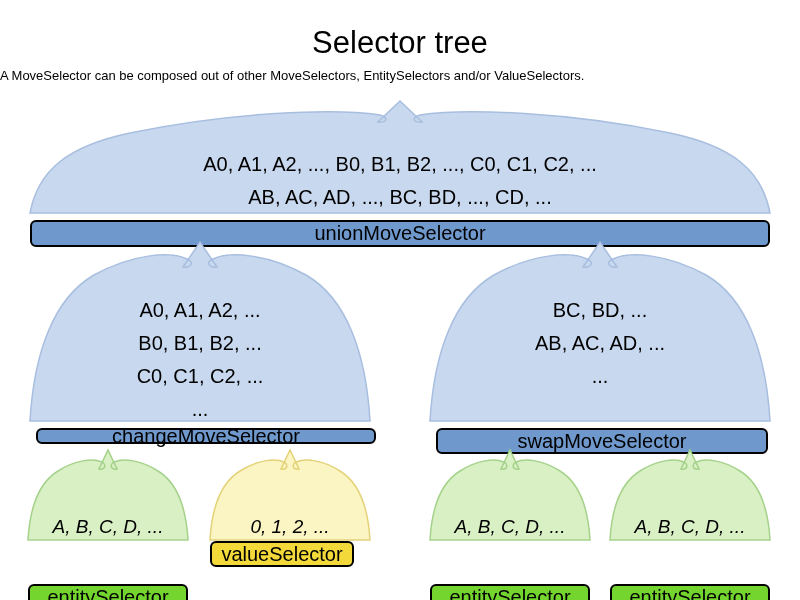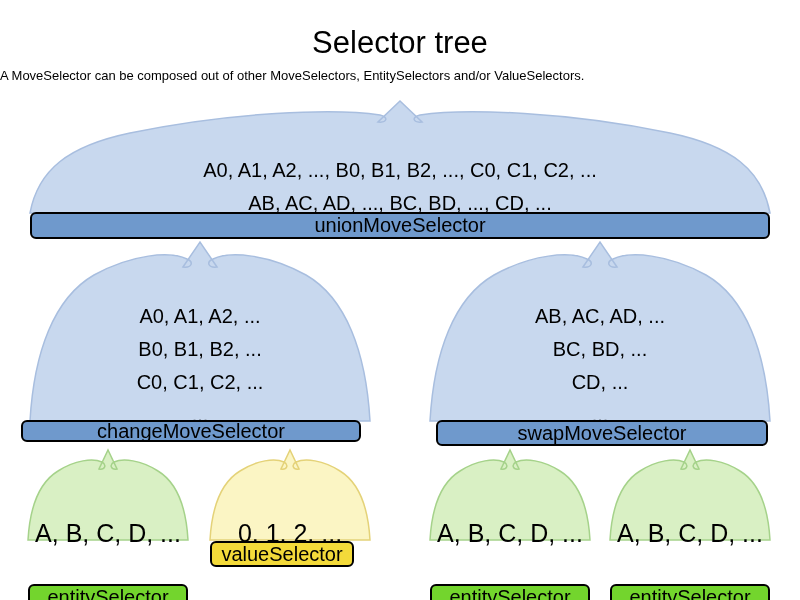--- a/index.html
+++ b/index.html
@@ -20,29 +20,29 @@
   }
   .subtitle{
     position:absolute;left:0;top:68px;width:800px;text-align:left;
     font-size:13px;line-height:16px;color:var(--text);
   }
   svg.cloud{position:absolute;overflow:visible;}
   .c-blue{fill:var(--blue-fill);stroke:var(--blue-stroke);stroke-width:1.5;}
   .c-green{fill:var(--green-fill);stroke:var(--green-stroke);stroke-width:1.5;}
   .c-yellow{fill:var(--yellow-fill);stroke:var(--yellow-stroke);stroke-width:1.5;}
   .cloudtext{
-    position:absolute;text-align:center;font-size:20px;line-height:33px;color:var(--text);margin-top:6px;
+    position:absolute;text-align:center;font-size:20px;line-height:33px;color:var(--text);
   }
-  .cloudtext.small{font-size:25px;line-height:26px;}
+  .cloudtext.small{font-size:19px;line-height:26px;font-style:italic;}
   .bar{
     position:absolute;box-sizing:border-box;border:2px solid var(--bar-border);
     border-radius:6px;display:flex;align-items:center;justify-content:center;
     font-size:20px;color:var(--text);white-space:nowrap;
   }
-  .bar-blue{background:var(--blue-bar);}
+  .bar-blue{background:var(--blue-bar);margin-top:8px;}
   .bar-green{background:var(--green-bar);margin-top:43px;}
   .bar-yellow{background:var(--yellow-bar);}
 </style>
 </head>
 <body>
 
 <div class="stage">
 
   <div class="title">Selector tree</div>
   <div class="subtitle">A MoveSelector can be composed out of other MoveSelectors, EntitySelectors and/or ValueSelectors.</div>
@@ -80,41 +80,40 @@
       C 200 11 238 14 276 35
       C 316 58 336 112 340 181
       Z"></path>
   </svg>
   <div class="cloudtext" style="left:30px;top:294px;width:340px">
     <div>A0, A1, A2, ...</div>
     <div>B0, B1, B2, ...</div>
     <div>C0, C1, C2, ...</div>
     <div>...</div>
   </div>
-  <div class="bar bar-blue" style="left:21px;top:420px;width:340px;height:22px">
+  <div class="bar bar-blue" style="left:36px;top:420px;width:340px;height:16px">
     <span>changeMoveSelector</span>
   </div>
 
   <svg class="cloud" style="left:430px;top:240px" width="340" height="181" viewBox="0 0 340 181">
     <path class="c-blue" d="
       M 0 181
       C 4 112 24 58 64 35
       C 102 14 140 11 157 19
       C 164 22 162 28 153 27
       L 170 2
       L 187 27
       C 178 28 176 22 183 19
       C 200 11 238 14 276 35
       C 316 58 336 112 340 181
       Z"></path>
   </svg>
   <div class="cloudtext" style="left:430px;top:294px;width:340px">
+    <div>BC, BD, ...</div>
     <div>AB, AC, AD, ...</div>
-    <div>BC, BD, ...</div>
-    <div>CD, ...</div>
     <div>...</div>
   </div>
   <div class="bar bar-blue" style="left:436px;top:420px;width:332px;height:26px">
     <span>swapMoveSelector</span>
   </div>
 
   <svg class="cloud" style="left:28px;top:448px" width="160" height="92" viewBox="0 0 160 92">
     <path class="c-green" d="
       M 0 92
       C 2 57 12 34 30 23

